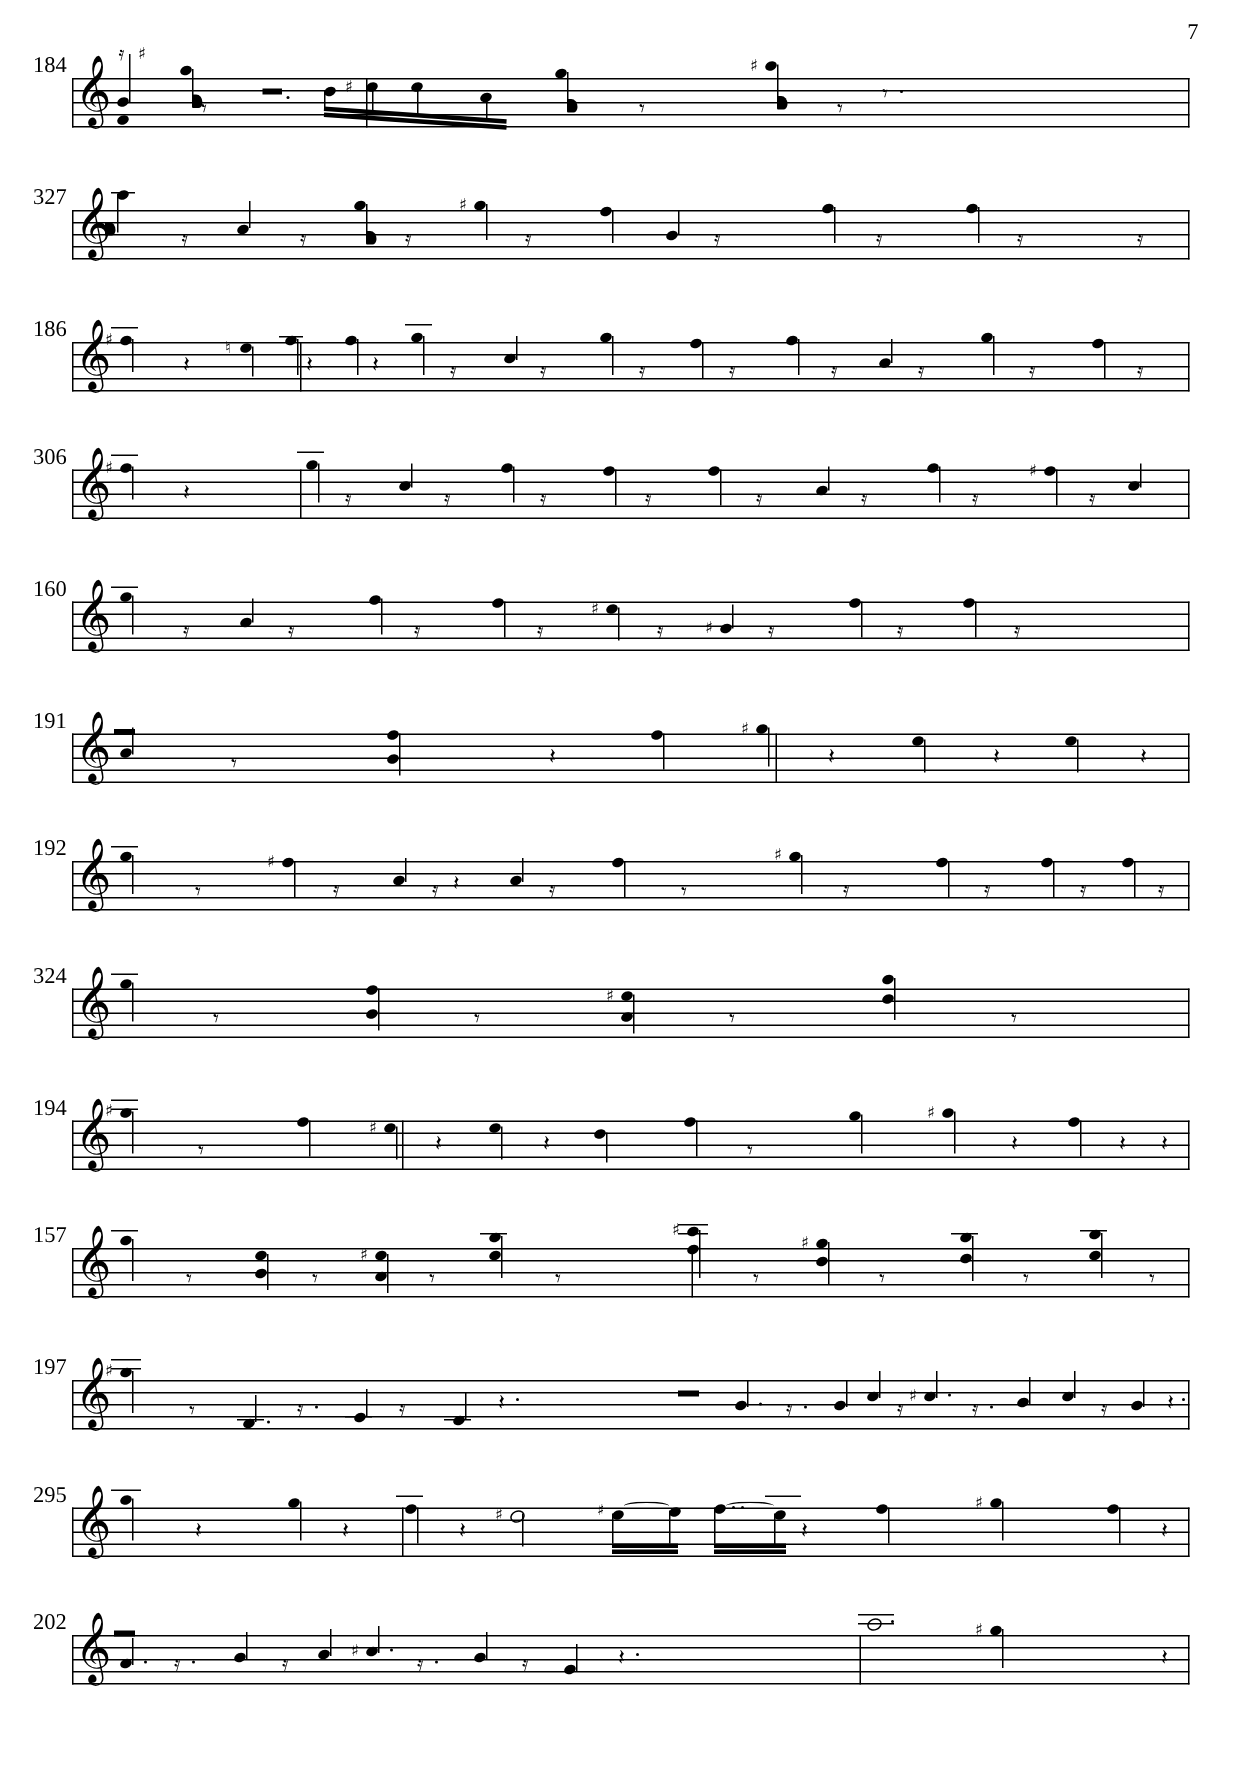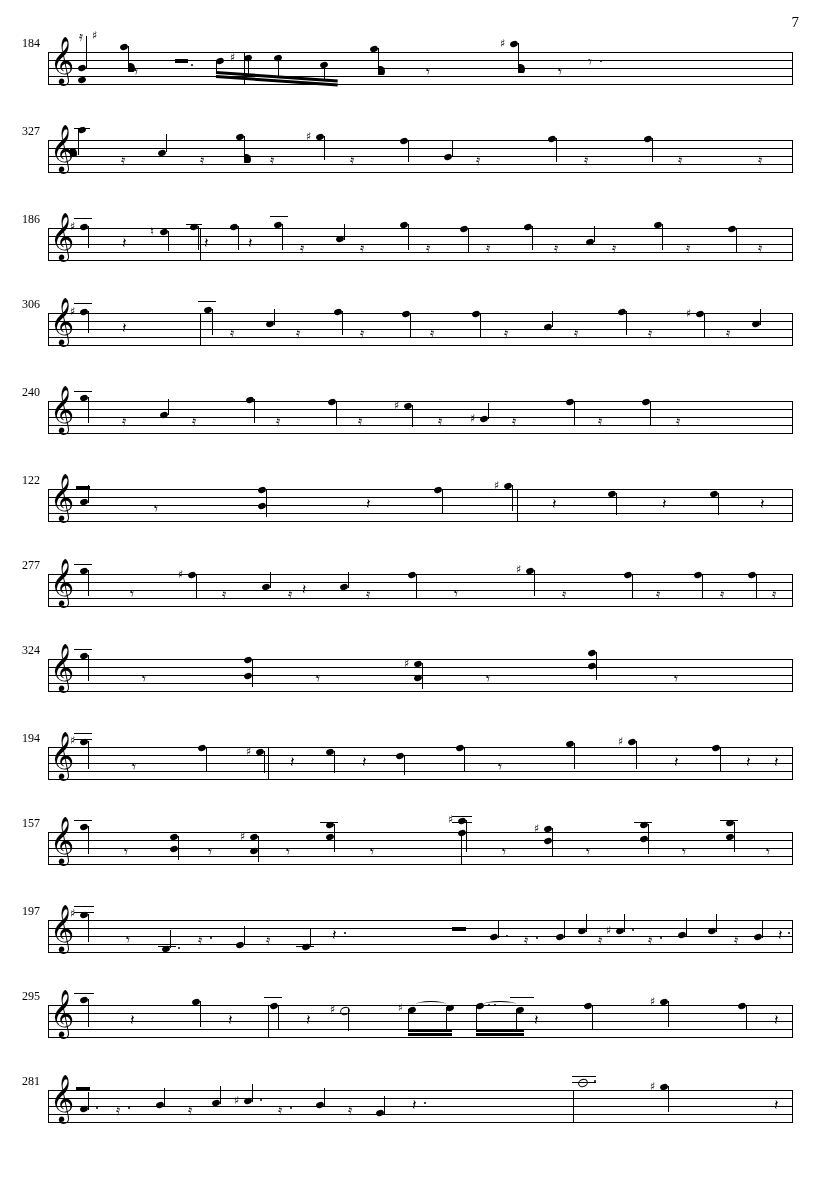--- a/index.html
+++ b/index.html
@@ -53,21 +53,21 @@
     position: absolute;
     width: 1px;
     height: 33px;
     background: #000000;
     top: 0;
   }
   .measure-num {
     position: absolute;
     left: -26px;
     top: -16px;
-    font-size: 12px;
+    font-size: 15px;
     font-family: "Liberation Serif", serif;
   }
   .clef {
     position: absolute;
     left: 2px;
     top: -12px;
     font-size: 41px;
     line-height: 1;
     font-family: "DejaVu Sans", sans-serif;
   }
@@ -365,21 +365,21 @@
       <div class="acc" style="left:638px; top:-5px; font-size:11px;">♯</div>
       <div class="stem" style="left:656px; top:0px; height:24px;"></div>
       <div class="rest" style="left:678px; top:13px; font-size:14px;">𝄿</div>
 
       <div class="notehead" style="left:704px; top:8px;"></div>
       <div class="stem" style="left:712px; top:-4px; height:16px;"></div>
     </div>
   </div>
 
   <div class="system" style="top:401px;">
-    <div class="measure-num">240</div>
+    <div class="measure-num">160</div>
     <div class="staff">
       <div class="line l0"></div>
         <div class="line l1"></div>
         <div class="line l2"></div>
         <div class="line l3"></div>
         <div class="line l4"></div>
       <div class="clef">𝄞</div>
       <div class="barline" style="left:0px;"></div>
       <div class="barline" style="left:744px;"></div>
 
@@ -414,21 +414,21 @@
       <div class="stem" style="left:526px; top:0px; height:24px;"></div>
       <div class="rest" style="left:550px; top:13px; font-size:14px;">𝄿</div>
 
       <div class="notehead" style="left:594px; top:-2px;"></div>
       <div class="stem" style="left:602px; top:0px; height:24px;"></div>
       <div class="rest" style="left:628px; top:13px; font-size:14px;">𝄿</div>
     </div>
   </div>
 
   <div class="system" style="top:489px;">
-    <div class="measure-num">122</div>
+    <div class="measure-num">191</div>
     <div class="staff">
       <div class="line l0"></div>
         <div class="line l1"></div>
         <div class="line l2"></div>
         <div class="line l3"></div>
         <div class="line l4"></div>
       <div class="clef">𝄞</div>
       <div class="barline" style="left:0px;"></div>
       <div class="barline" style="left:469px;"></div>
       <div class="barline" style="left:744px;"></div>
@@ -455,21 +455,21 @@
       <div class="stem" style="left:568px; top:4px; height:22px;"></div>
       <div class="rest" style="left:614px; top:8px; font-size:15px;">𝄽</div>
 
       <div class="notehead" style="left:662px; top:2px;"></div>
       <div class="stem" style="left:670px; top:4px; height:22px;"></div>
       <div class="rest" style="left:712px; top:8px; font-size:15px;">𝄽</div>
     </div>
   </div>
 
   <div class="system" style="top:574px;">
-    <div class="measure-num">277</div>
+    <div class="measure-num">192</div>
     <div class="staff">
       <div class="line l0"></div>
         <div class="line l1"></div>
         <div class="line l2"></div>
         <div class="line l3"></div>
         <div class="line l4"></div>
       <div class="clef">𝄞</div>
       <div class="barline" style="left:0px;"></div>
       <div class="barline" style="left:744px;"></div>
 
@@ -797,21 +797,21 @@
       <div class="acc" style="left:602px; top:-9px; font-size:11px;">♯</div>
       <div class="stem" style="left:620px; top:-4px; height:26px;"></div>
 
       <div class="notehead" style="left:690px; top:-2px;"></div>
       <div class="stem" style="left:698px; top:0px; height:24px;"></div>
       <div class="rest" style="left:726px; top:8px; font-size:15px;">𝄽</div>
     </div>
   </div>
 
   <div class="system" style="top:1090px;">
-    <div class="measure-num">281</div>
+    <div class="measure-num">202</div>
     <div class="staff">
       <div class="line l0"></div>
         <div class="line l1"></div>
         <div class="line l2"></div>
         <div class="line l3"></div>
         <div class="line l4"></div>
       <div class="clef">𝄞</div>
       <div class="barline" style="left:0px;"></div>
       <div class="barline" style="left:525px;"></div>
       <div class="barline" style="left:744px;"></div>

